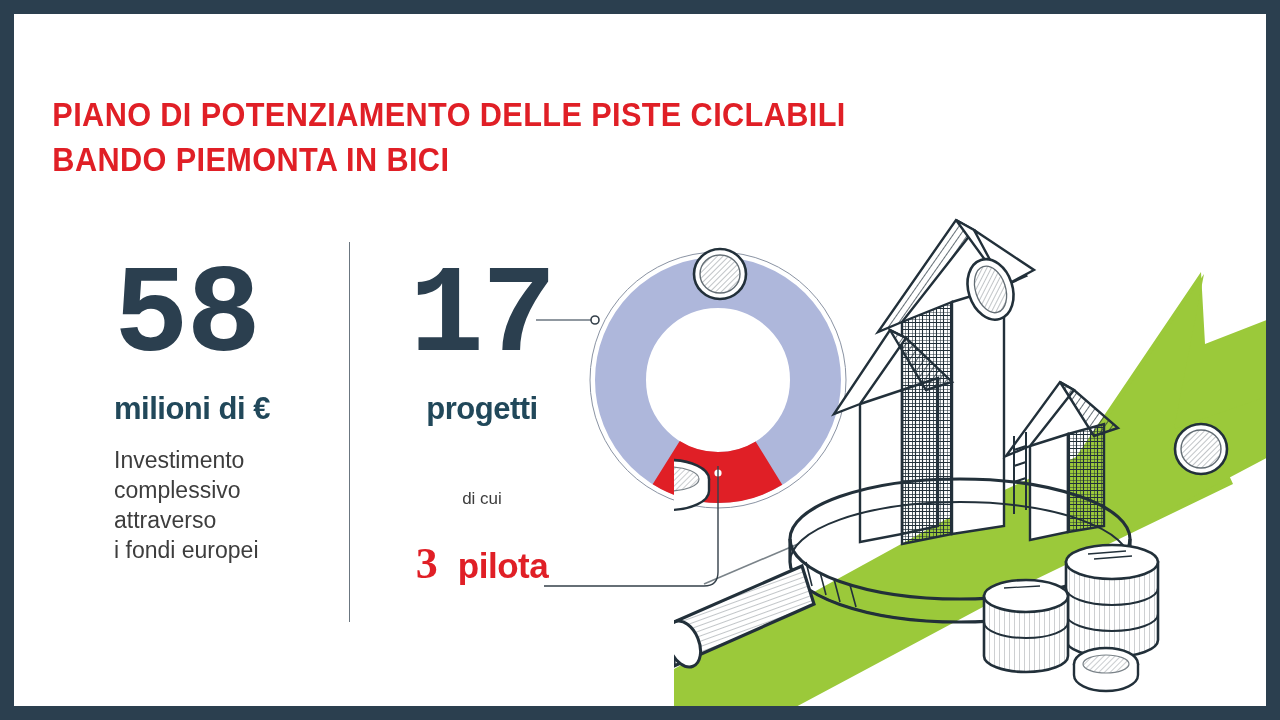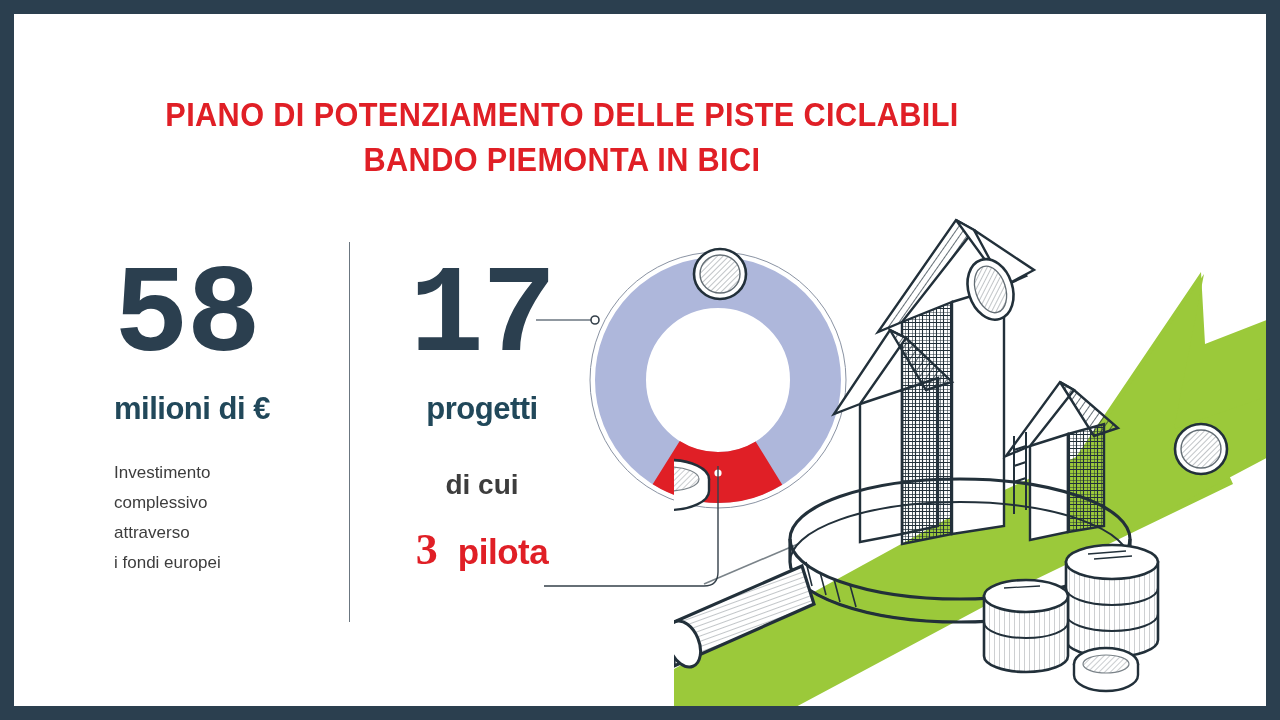--- a/index.html
+++ b/index.html
@@ -31,21 +31,21 @@
     background: #ffffff;
     overflow: hidden;
   }
 
   
   #title-block {
     position: absolute;
     left: 0;
     top: 78px;
     width: 1096px;
-    text-align: center;
+    text-align: left;
     pointer-events: none;
   }
   .title-line {
     font-family: "Liberation Sans", sans-serif;
     font-weight: bold;
     font-size: 33px;
     letter-spacing: 0.4px;
     line-height: 45px;
     color: #e01f26;
     white-space: nowrap;
@@ -73,24 +73,24 @@
     font-weight: bold;
     font-size: 31px;
     line-height: 38px;
     color: #21485a;
     margin-top: 18px;
     letter-spacing: -0.5px;
   }
   .desc-text {
     font-family: "Liberation Sans", sans-serif;
     font-weight: normal;
-    font-size: 17px;
+    font-size: 23px;
     line-height: 30px;
     color: #3d3d3d;
-    margin-top: 30px;
+    margin-top: 17px;
   }
 
   
   #divider {
     position: absolute;
     left: 335px;
     top: 228px;
     width: 1px;
     height: 380px;
     background: #6b7680;
@@ -99,25 +99,25 @@
   
   #stat-mid {
     position: absolute;
     left: 378px;
     top: 248px;
     width: 180px;
     text-align: center;
   }
   #di-cui {
     font-family: "Liberation Sans", sans-serif;
-    font-weight: bold;
-    font-size: 28px;
+    font-weight: normal;
+    font-size: 17px;
     line-height: 30px;
     color: #3d3d3d;
-    margin-top: 42px;
+    margin-top: 56px;
   }
   #pilota-line {
     margin-top: 28px;
     white-space: nowrap;
     color: #e01f26;
   }
   #pilota-num {
     font-family: "Liberation Serif", serif;
     font-weight: bold;
     font-size: 44px;

